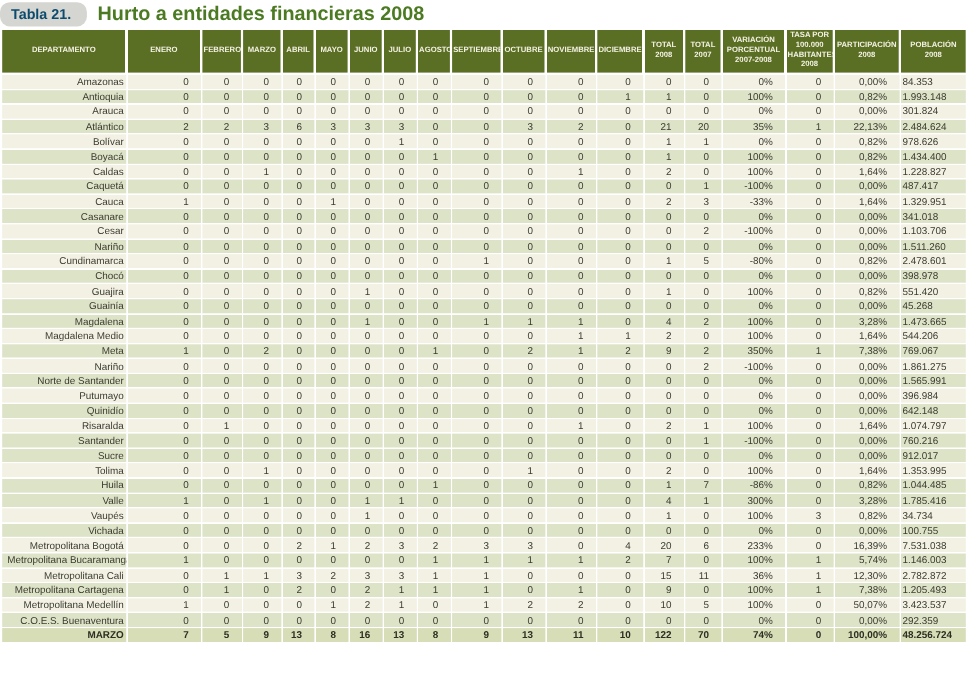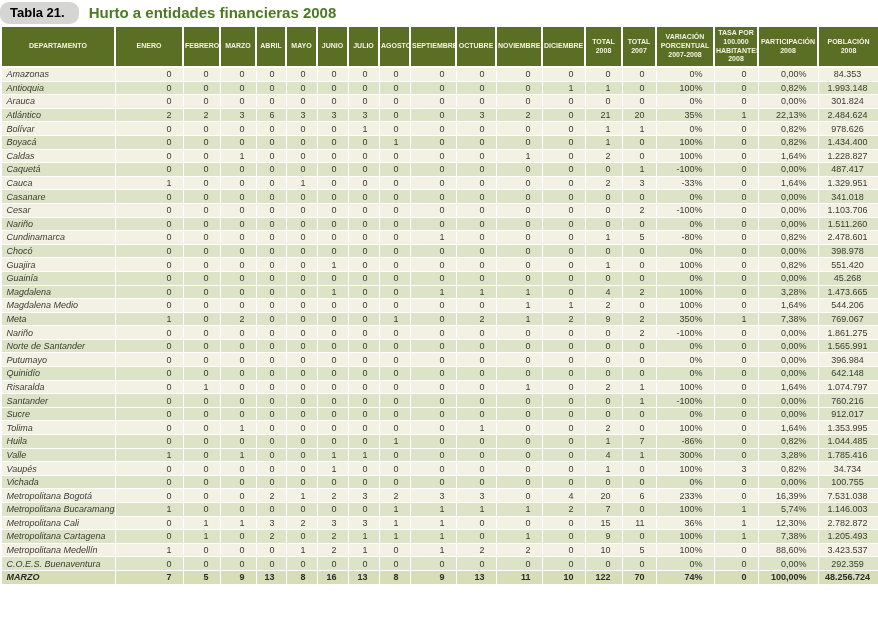--- a/index.html
+++ b/index.html
@@ -1,37 +1,37 @@
 <!DOCTYPE html>
 <html><head>
 <meta charset="utf-8">
 <style>
   html,body{margin:0;padding:0;background:#fff;}
   body{width:878px;height:624px;overflow:hidden;
        font-family:"Liberation Sans","DejaVu Sans",sans-serif;
        -webkit-font-smoothing:antialiased;}
   .title-bar{height:25px;display:flex;align-items:center;background:#fff;}
-  .title-pill{display:inline-block;background:#d5d5d1;color:#000000;
+  .title-pill{display:inline-block;background:#d5d5d1;color:#0c4a6e;
       font-weight:bold;font-size:13px;padding:3px 14px 4px 10px;
       border-radius:9px;margin-left:0;}
-  .title-text{color:#4c7a22;font-weight:bold;font-size:15px;margin-left:10px;}
+  .title-text{color:#4c7a22;font-weight:bold;font-size:18px;margin-left:10px;}
   table{border-collapse:collapse;table-layout:fixed;width:878px;}
   th{background:#5a6e24;color:#f3f1e2;font-size:7px;font-weight:bold;
      text-transform:uppercase;text-align:center;vertical-align:middle;
      border:2px solid #fff;padding:2px 1px;line-height:1.25;height:32px;
      overflow:hidden;}
   td{font-size:9px;color:#3b3b30;border:1px solid #fff;
      padding:0 2px;height:12.6px;line-height:12px;white-space:nowrap;
      overflow:hidden;}
   tr.odd td{background:#f3f1e4;}
   tr.even td{background:#dde3c7;}
   tr.total-row td{background:#d6ddb7;font-weight:bold;color:#2e2e22;}
-  td.dept{text-align:left;padding-left:5px;font-style:italic;}
+  td.dept{text-align:right;padding-left:5px;}
   td.num{text-align:right;padding-right:11px;}
-  td.pob{text-align:center;padding-right:4px;}
+  td.pob{text-align:left;padding-right:4px;}
 </style>
 </head>
 <body>
 
 <div class="title-bar">
   <span class="title-pill">Tabla 21.</span>
   <span class="title-text">Hurto a entidades financieras 2008</span>
 </div>
 
 <table>
@@ -826,21 +826,21 @@
         <td class="num">1</td>
         <td class="num">0</td>
         <td class="num">1</td>
         <td class="num">2</td>
         <td class="num">2</td>
         <td class="num">0</td>
         <td class="num">10</td>
         <td class="num">5</td>
         <td class="num">100%</td>
         <td class="num">0</td>
-        <td class="num">88,60%</td>
+        <td class="num">50,07%</td>
         <td class="pob">3.423.537</td>
       </tr>
       <tr class="even">
         <td class="dept">C.O.E.S. Buenaventura</td>
         <td class="num">0</td>
         <td class="num">0</td>
         <td class="num">0</td>
         <td class="num">0</td>
         <td class="num">0</td>
         <td class="num">0</td>

